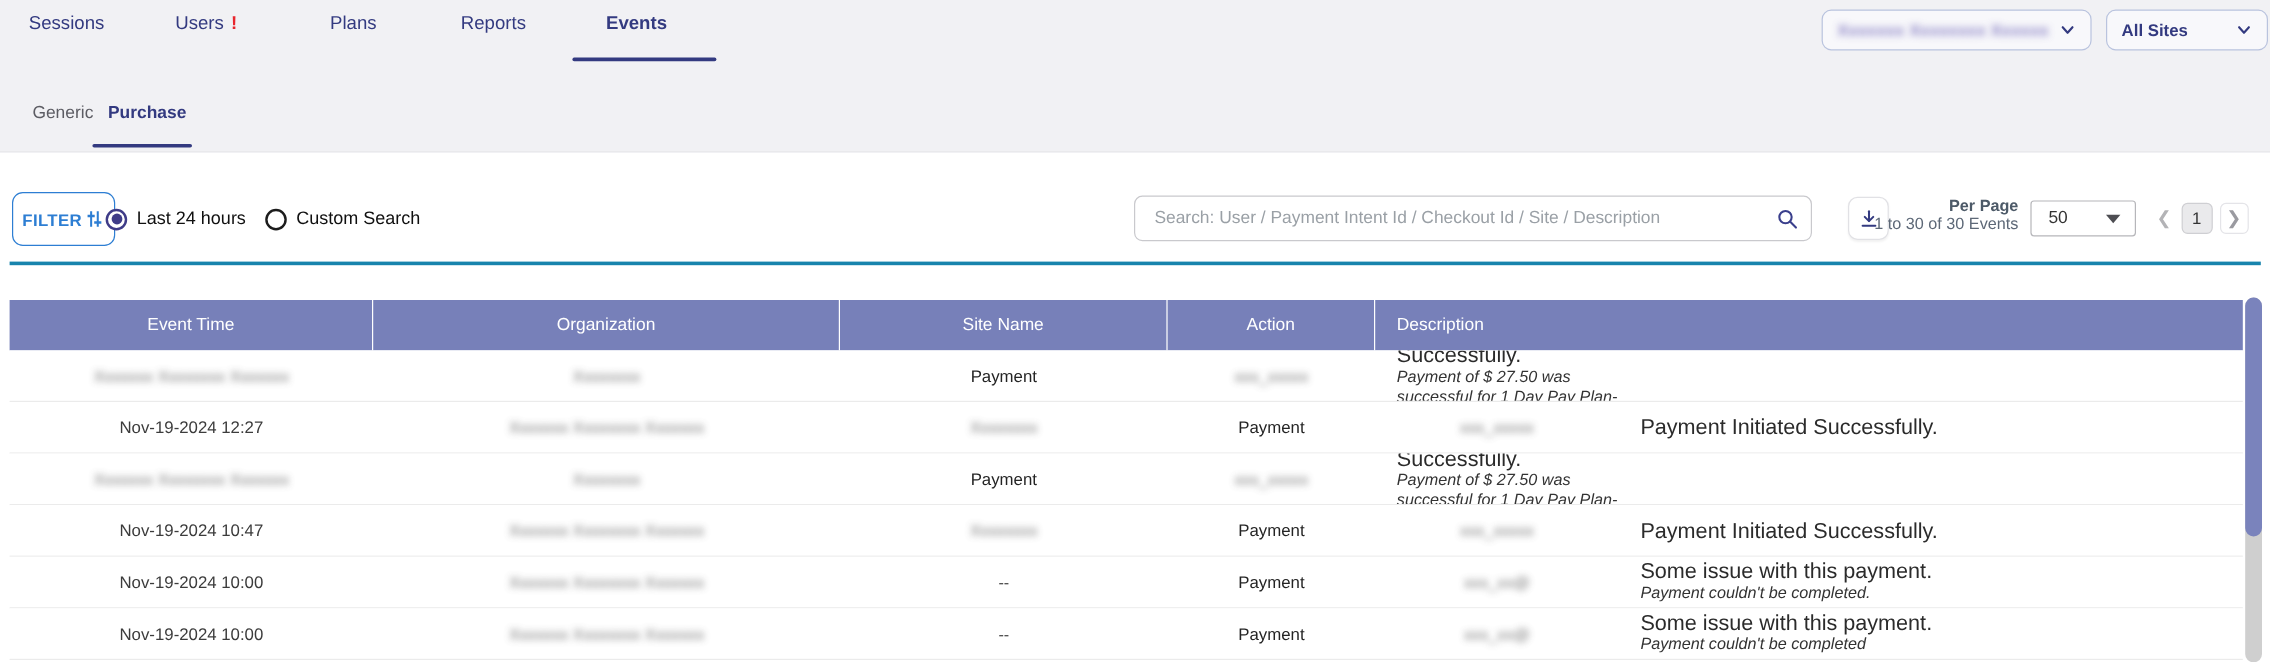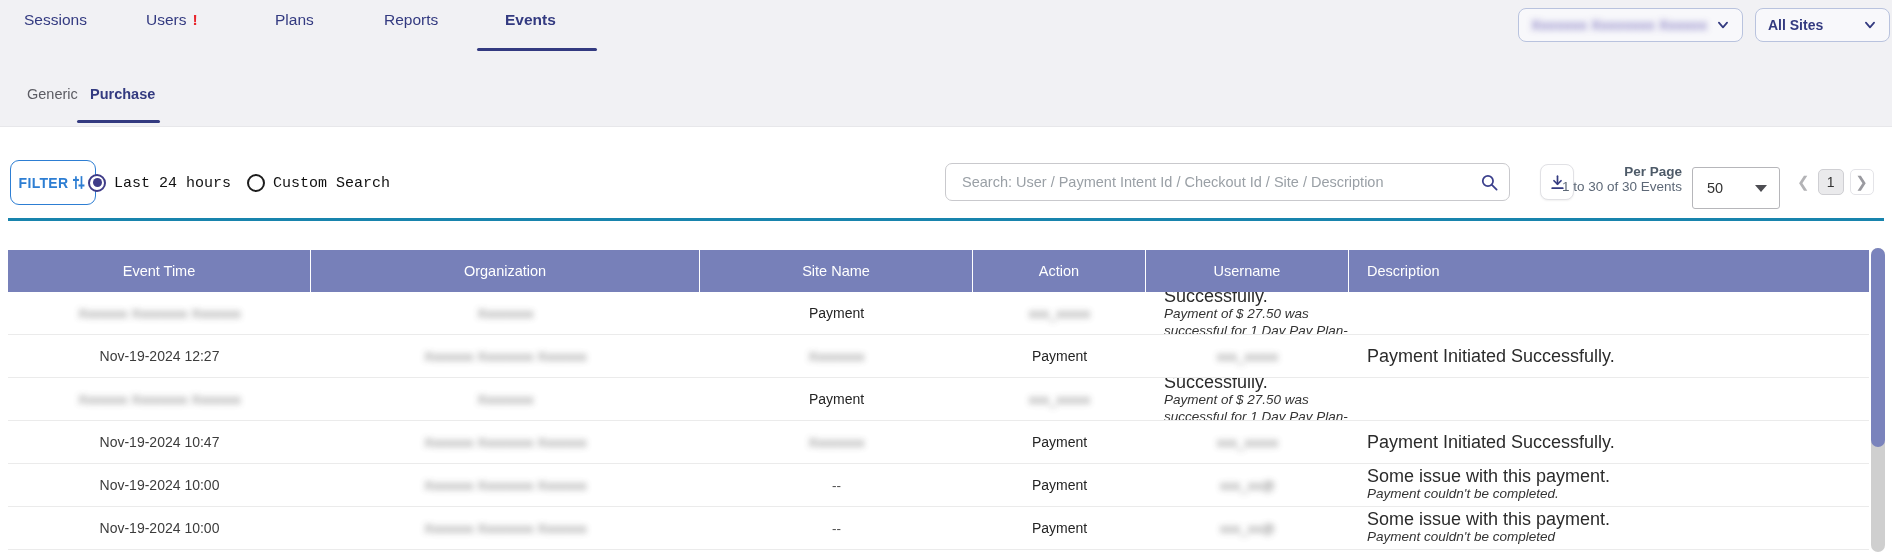--- a/index.html
+++ b/index.html
@@ -26,39 +26,39 @@
   .dd-org .dd-text { color:#6b61b5; }
   .chev { width:14px; height:14px; flex:0 0 auto; margin-left:8px; }
 
   .blur { filter:blur(3px); opacity:.75; user-select:none; }
 
   
   .filter-btn { position:absolute; left:10px; top:160px; width:86px; height:45px; border:1px solid #2d7ed3; border-radius:9px;
         background:#fff; color:#2d7ed3; font-size:14px; font-weight:600; letter-spacing:.3px;
         display:flex; align-items:center; justify-content:center; gap:2px; cursor:pointer; }
   .radio-group { position:absolute; left:88px; top:160px; height:45px; display:flex; align-items:center; gap:16px; }
-  .radio-item { display:flex; align-items:flex-end; gap:8px; cursor:pointer;font-family:Liberation Mono, monospace; }
+  .radio-item { display:flex; align-items:flex-start; gap:8px; cursor:pointer; }
   .radio-circle { width:18px; height:18px; border-radius:50%; border:2px solid #1c1c1c; display:flex; align-items:center; justify-content:center; background:#fff; }
   .radio-item.sel .radio-circle { border-color:#3f3c88; }
   .radio-dot { width:9px; height:9px; border-radius:50%; background:#3f3c88; }
   .radio-label { font-size:15px; color:#101010; font-weight:500; white-space:nowrap; }
 
   .search-wrap { position:absolute; left:945px; top:163px; width:565px; height:38px; border:1px solid #c9c9cd; border-radius:7px; background:#fff;
         display:flex; align-items:center; padding:0 10px 0 16px; }
   .search-input { flex:1; border:none; outline:none; font-size:14.5px; color:#333; background:transparent; font-family:inherit; }
   .search-input::placeholder { color:#9aa0a6; }
 
   .dl-btn { position:absolute; left:1540px; top:164px; width:34px; height:36px; border:1px solid #e1e1e5; border-radius:8px; background:#fff;
         display:flex; align-items:center; justify-content:center; cursor:pointer; box-shadow:0 1px 2px rgba(0,0,0,.06); }
 
   .pp-block { position:absolute; left:1560px; top:164px; width:122px; text-align:right; line-height:15px; }
   .pp-label { font-size:13.5px; font-weight:700; color:#4d5a68; }
   .pp-range { font-size:13.5px; color:#5d6877; white-space:nowrap; }
 
-  .pp-select { position:absolute; left:1692px; top:167px; width:88px; height:42px; border:1px solid #b6b6ba; border-radius:3px; background:#fff;
+  .pp-select { position:absolute; left:1692px; top:167px; width:88px; height:30px; border:1px solid #b6b6ba; border-radius:3px; background:#fff;
         display:flex; align-items:center; justify-content:space-between; padding:0 12px 0 14px; cursor:pointer; }
   .pp-select-val { font-size:14.5px; color:#333; }
   .tri-down { width:0; height:0; border-left:6px solid transparent; border-right:6px solid transparent; border-top:7px solid #4d4d52; }
 
   .pager { position:absolute; left:1795px; top:167px; height:30px; display:flex; align-items:center; gap:6px; }
   .pg-prev { color:#b3b3b6; font-size:15px; cursor:pointer; padding:0 2px; }
   .pg-page { width:26px; height:26px; background:#eaeaec; border:1px solid #cfcfd3; border-radius:5px; font-size:14px; color:#333;
         display:flex; align-items:center; justify-content:center; cursor:pointer; }
   .pg-next { width:24px; height:26px; border:1px solid #e4e4e8; border-radius:5px; color:#9a9aa0; font-size:15px;
         display:flex; align-items:center; justify-content:center; cursor:pointer; background:#fff; }
@@ -170,21 +170,20 @@
 </div>
 
 <div class="teal-line"></div>
 
 <div class="table">
   <div class="t-header">
     <div class="hc">Event Time</div>
     <div class="hc">Organization</div>
     <div class="hc">Site Name</div>
     <div class="hc">Action</div>
-    <div class="hc">Username</div>
     <div class="hc">Description</div>
   </div>
   <div>
       <div class="t-row">
     <div class="td c-org">
           <span class="rtext blur">Xxxxxxx Xxxxxxxx Xxxxxxx</span>
         </div>
     <div class="td c-site">
           <span class="rtext blur">Xxxxxxxx</span>
         </div>

